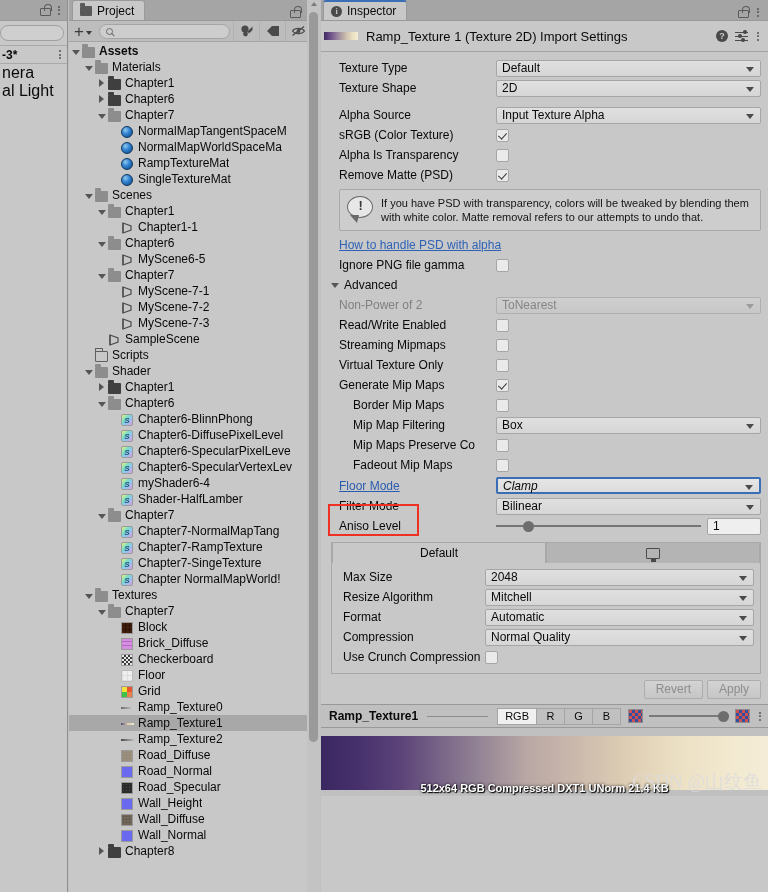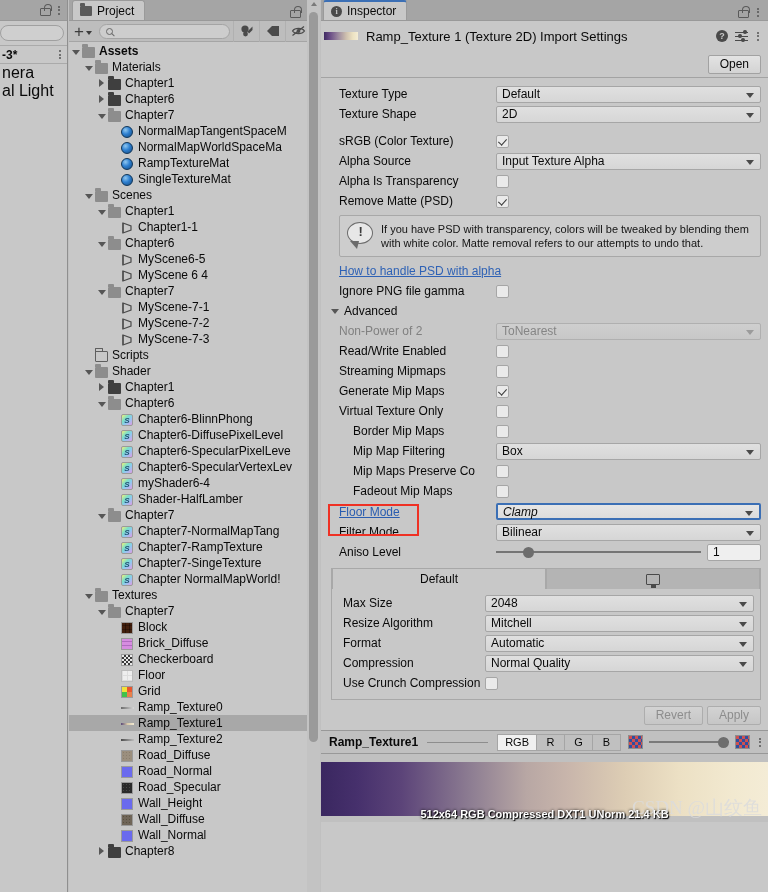--- a/index.html
+++ b/index.html
@@ -564,77 +564,76 @@
             <svg width="13" height="12" viewBox="0 0 13 12" style="position:absolute;top:1px;left:0">
               <path d="M2 1 L10 4 L10 8 L2 11 Z" fill="none" stroke="#4a4a4a" stroke-width="1.2"></path>
               <path d="M2 1 L2 11" stroke="#4a4a4a" stroke-width="1.2"></path>
             </svg>
           </span>
           <span class="lbl">MyScene6-5</span>
         </div>
         <div class="trow">
           <span class="tw"></span>
           <span class="tw"></span>
+          <span class="tw"><i class="arrow-d"></i></span>
+          <span class="ico">
+            <i class="ic-folder-open" style="position:absolute;top:2px;left:0"></i>
+          </span>
+          <span class="lbl">Chapter7</span>
+        </div>
+        <div class="trow">
+          <span class="tw"></span>
+          <span class="tw"></span>
           <span class="tw"></span>
           <span class="tw"></span>
           <span class="ico">
             <svg width="13" height="12" viewBox="0 0 13 12" style="position:absolute;top:1px;left:0">
               <path d="M2 1 L10 4 L10 8 L2 11 Z" fill="none" stroke="#4a4a4a" stroke-width="1.2"></path>
               <path d="M2 1 L2 11" stroke="#4a4a4a" stroke-width="1.2"></path>
             </svg>
           </span>
-          <span class="lbl">MyScene 6 4</span>
-        </div>
-        <div class="trow">
-          <span class="tw"></span>
-          <span class="tw"></span>
-          <span class="tw"><i class="arrow-d"></i></span>
-          <span class="ico">
-            <i class="ic-folder-open" style="position:absolute;top:2px;left:0"></i>
-          </span>
-          <span class="lbl">Chapter7</span>
+          <span class="lbl">MyScene-7-1</span>
         </div>
         <div class="trow">
           <span class="tw"></span>
           <span class="tw"></span>
           <span class="tw"></span>
           <span class="tw"></span>
           <span class="ico">
             <svg width="13" height="12" viewBox="0 0 13 12" style="position:absolute;top:1px;left:0">
               <path d="M2 1 L10 4 L10 8 L2 11 Z" fill="none" stroke="#4a4a4a" stroke-width="1.2"></path>
               <path d="M2 1 L2 11" stroke="#4a4a4a" stroke-width="1.2"></path>
             </svg>
           </span>
-          <span class="lbl">MyScene-7-1</span>
+          <span class="lbl">MyScene-7-2</span>
         </div>
         <div class="trow">
           <span class="tw"></span>
           <span class="tw"></span>
           <span class="tw"></span>
           <span class="tw"></span>
           <span class="ico">
             <svg width="13" height="12" viewBox="0 0 13 12" style="position:absolute;top:1px;left:0">
               <path d="M2 1 L10 4 L10 8 L2 11 Z" fill="none" stroke="#4a4a4a" stroke-width="1.2"></path>
               <path d="M2 1 L2 11" stroke="#4a4a4a" stroke-width="1.2"></path>
             </svg>
           </span>
-          <span class="lbl">MyScene-7-2</span>
-        </div>
-        <div class="trow">
-          <span class="tw"></span>
+          <span class="lbl">MyScene-7-3</span>
+        </div>
+        <div class="trow">
           <span class="tw"></span>
           <span class="tw"></span>
           <span class="tw"></span>
           <span class="ico">
             <svg width="13" height="12" viewBox="0 0 13 12" style="position:absolute;top:1px;left:0">
               <path d="M2 1 L10 4 L10 8 L2 11 Z" fill="none" stroke="#4a4a4a" stroke-width="1.2"></path>
               <path d="M2 1 L2 11" stroke="#4a4a4a" stroke-width="1.2"></path>
             </svg>
           </span>
-          <span class="lbl">MyScene-7-3</span>
+          <span class="lbl">SampleScene</span>
         </div>
         <div class="trow">
           <span class="tw"></span>
           <span class="tw"></span>
           <span class="ico">
             <i class="ic-folder-empty" style="position:absolute;top:2px;left:0"></i>
           </span>
           <span class="lbl">Scripts</span>
         </div>
         <div class="trow">
@@ -977,23 +976,20 @@
             <b></b>
           </span>
         <span class="kebab">
             <b></b>
             <b></b>
             <b></b>
           </span>
       </div>
     </div>
 
-    <div class="open-row">
-      <div class="btn">Open</div>
-    </div>
     <div class="sep-line"></div>
 
     <div class="body">
 
       <div class="frow">
         <div class="flabel">Texture Type</div>
         <div class="fctl">
             <div class="dropdown">
           <span>Default</span>
           <span class="dd-caret"></span>
@@ -1006,35 +1002,35 @@
             <div class="dropdown">
           <span>2D</span>
           <span class="dd-caret"></span>
         </div>
           </div>
       </div>
 
       <div style="height:7px"></div>
 
       <div class="frow">
-        <div class="flabel">sRGB (Color Texture)</div>
-        <div class="fctl">
-            <div class="cbox on"></div>
-          </div>
-      </div>
-      <div class="frow">
         <div class="flabel">Alpha Source</div>
         <div class="fctl">
             <div class="dropdown">
           <span>Input Texture Alpha</span>
           <span class="dd-caret"></span>
         </div>
           </div>
       </div>
       <div class="frow">
+        <div class="flabel">sRGB (Color Texture)</div>
+        <div class="fctl">
+            <div class="cbox on"></div>
+          </div>
+      </div>
+      <div class="frow">
         <div class="flabel">Alpha Is Transparency</div>
         <div class="fctl">
             <div class="cbox"></div>
           </div>
       </div>
       <div class="frow">
         <div class="flabel">Remove Matte (PSD)</div>
         <div class="fctl">
             <div class="cbox on"></div>
           </div>
@@ -1081,29 +1077,29 @@
               <div class="cbox"></div>
             </div>
           </div>
           <div class="frow">
             <div class="flabel">Streaming Mipmaps</div>
             <div class="fctl">
               <div class="cbox"></div>
             </div>
           </div>
           <div class="frow">
+            <div class="flabel">Virtual Texture Only</div>
+            <div class="fctl">
+              <div class="cbox"></div>
+            </div>
+          </div>
+          <div class="frow">
             <div class="flabel">Generate Mip Maps</div>
             <div class="fctl">
               <div class="cbox on"></div>
-            </div>
-          </div>
-          <div class="frow">
-            <div class="flabel">Virtual Texture Only</div>
-            <div class="fctl">
-              <div class="cbox"></div>
             </div>
           </div>
           <div class="frow">
             <div class="flabel i1">Border Mip Maps</div>
             <div class="fctl">
               <div class="cbox"></div>
             </div>
           </div>
           <div class="frow">
             <div class="flabel i1">Mip Map Filtering</div>

